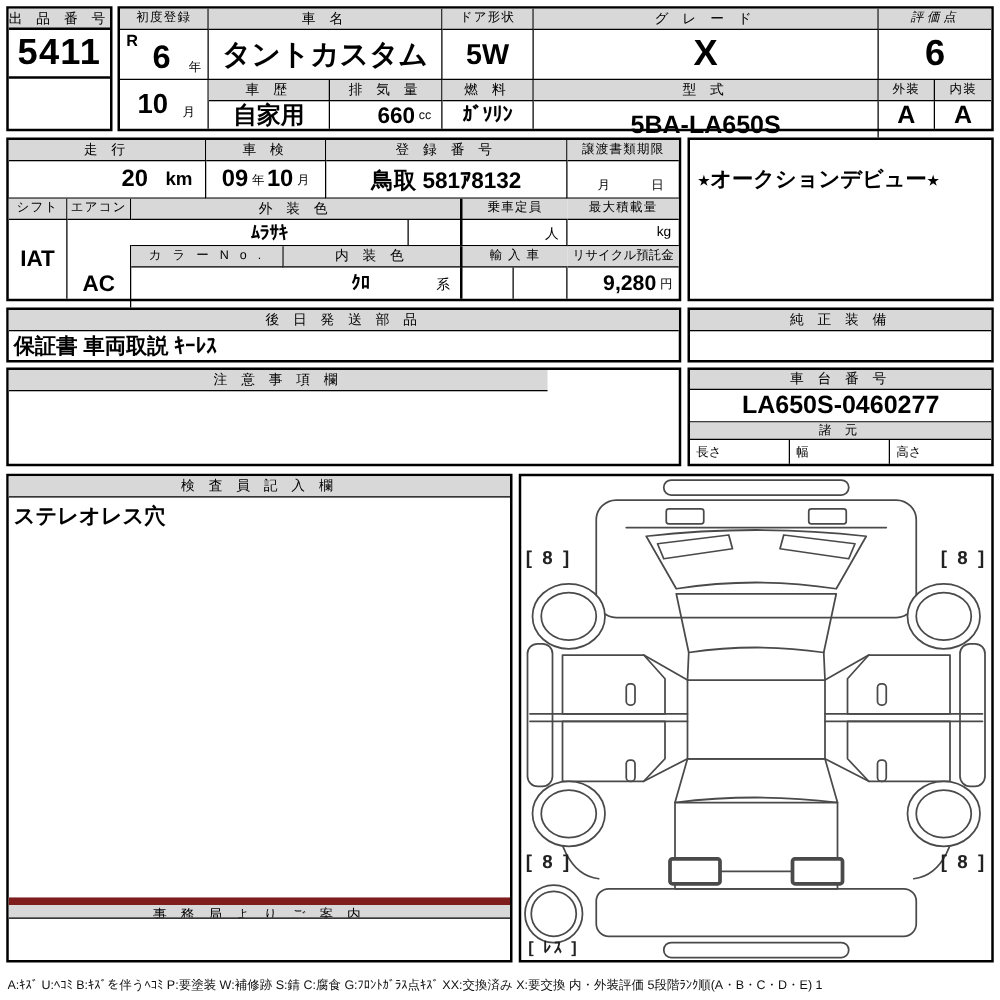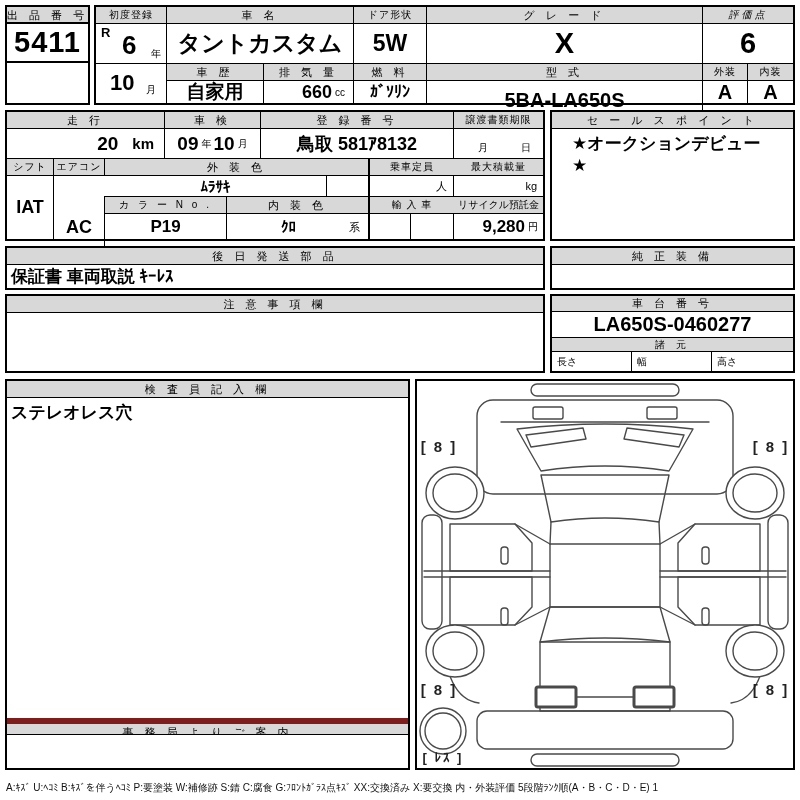--- a/index.html
+++ b/index.html
@@ -95,21 +95,20 @@
 
     <div class="abs hdr tight br1 bb1" style="left:0;top:47px;width:47px;">シフト</div>
     <div class="abs hdr tight br1 bb1" style="left:47px;top:47px;width:51px;">エアコン</div>
     <div class="abs ctr b br1" style="left:0;top:64px;width:47px;height:63px;font-size:18px;">IAT</div>
     <div class="abs ctr b br1" style="left:47px;top:64px;width:51px;height:63px;font-size:18px;margin-top:20px;">AC</div>
 
     <div class="abs hdr bb1" style="left:98px;top:47px;width:263px;">外 装 色</div>
     <div class="abs ctr b br1 bb1" style="left:98px;top:64px;width:222px;height:21px;font-size:15px;">ﾑﾗｻｷ</div>
     <div class="abs bb1" style="left:320px;top:64px;width:41px;height:21px;"></div>
     <div class="abs hdr tight br1 bb1" style="left:98px;top:85px;width:122px;letter-spacing:3px;">カ ラ ー N o .</div>
-    <div class="abs ctr b br1" style="left:98px;top:102px;width:122px;height:25px;font-size:17px;">P19</div>
     <div class="abs hdr bb1" style="left:220px;top:85px;width:141px;">内 装 色</div>
     <div class="abs" style="left:220px;top:102px;width:141px;height:25px;">
       <span class="abs b" style="left:54px;top:4px;font-size:15px;">ｸﾛ</span>
       <span class="abs" style="right:8px;bottom:4px;font-size:11px;">系</span>
     </div>
 
     <div class="abs hdr tight bl2 bb1" style="left:361px;top:47px;width:86px;">乗車定員</div>
     <div class="abs rt bl2 br1 bb1" style="left:361px;top:64px;width:86px;height:21px;padding-right:6px;font-size:11px;">人</div>
     <div class="abs hdr tight bl2 bb1" style="left:361px;top:85px;width:86px;">輸 入 車</div>
     <div class="abs bl2 br1" style="left:361px;top:102px;width:43px;height:25px;"></div>
@@ -118,35 +117,34 @@
     <div class="abs hdr tight bb1" style="left:447px;top:47px;width:89px;">最大積載量</div>
     <div class="abs rt bb1" style="left:447px;top:64px;width:89px;height:21px;padding-right:6px;font-size:11px;">kg</div>
     <div class="abs hdr tight bb1" style="left:447px;top:85px;width:89px;letter-spacing:0;">リサイクル預託金</div>
     <div class="abs rt" style="left:447px;top:102px;width:89px;height:25px;padding-right:5px;">
       <span class="b" style="font-size:17px;">9,280</span>
       <span class="unit">円</span>
     </div>
   </div>
 
   <div class="box" style="left:550px;top:110px;width:245px;height:131px;">
-    <div class="abs hdr bb1" style="left:0;top:0;width:241px;">セ ー ル ス ポ イ ン ト</div>
-    <div class="abs b" style="left:0;top:17px;width:241px;height:110px;padding:3px 20px;font-size:17px;">★オークションデビュー★</div>
+    <div class="abs b" style="left:0;top:17px;width:241px;height:110px;padding:3px 6px;font-size:17px;font-family:Liberation Mono, monospace;">★オークションデビュー★</div>
   </div>
 
   <div class="box" style="left:5px;top:246px;width:540px;height:44px;">
     <div class="abs hdr bb1" style="left:0;top:0;width:536px;">後 日 発 送 部 品</div>
     <div class="abs b vctr" style="left:0;top:17px;width:536px;height:23px;padding-left:4px;font-size:17px;">保証書 車両取説 ｷｰﾚｽ</div>
   </div>
 
   <div class="box" style="left:550px;top:246px;width:245px;height:44px;">
     <div class="abs hdr bb1" style="left:0;top:0;width:241px;">純 正 装 備</div>
   </div>
 
   <div class="box" style="left:5px;top:294px;width:540px;height:79px;">
-    <div class="abs hdr bb1" style="left:0;top:0;width:536px;">注 意 事 項 欄</div>
+    <div class="abs hdr bb1" style="left:0;top:0;width:431px;">注 意 事 項 欄</div>
     <div class="abs" style="left:0;top:17px;width:536px;height:58px;padding:3px;"></div>
   </div>
 
   <div class="box" style="left:550px;top:294px;width:245px;height:79px;">
     <div class="abs hdr bb1" style="left:0;top:0;width:241px;height:16px;line-height:15px;">車 台 番 号</div>
     <div class="abs ctr b bb1" style="left:0;top:16px;width:241px;height:26px;font-size:20px;">LA650S-0460277</div>
     <div class="abs hdr bb1" style="left:0;top:42px;width:241px;height:14px;line-height:13px;font-size:10px;">諸 元</div>
     <div class="abs br1 vctr" style="left:0;top:56px;width:80px;height:19px;padding-left:5px;font-size:10px;">長さ</div>
     <div class="abs br1 vctr" style="left:80px;top:56px;width:80px;height:19px;padding-left:5px;font-size:10px;">幅</div>
     <div class="abs vctr" style="left:160px;top:56px;width:81px;height:19px;padding-left:5px;font-size:10px;">高さ</div>

